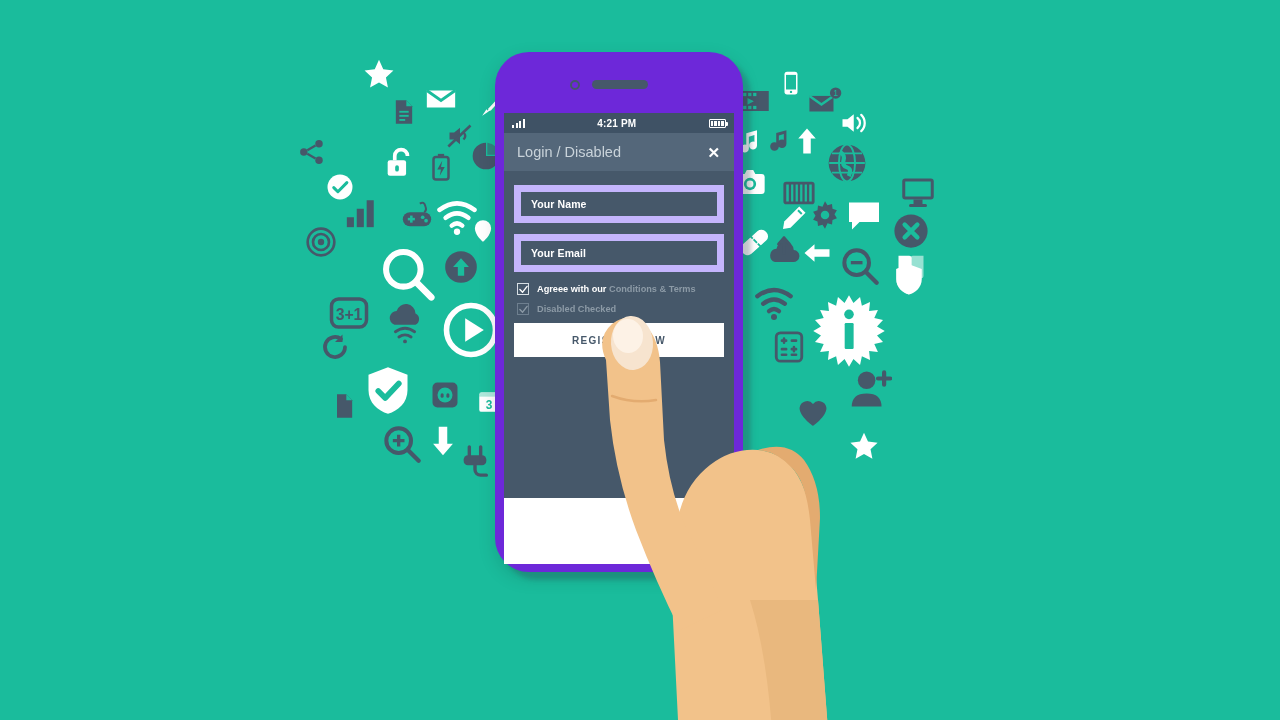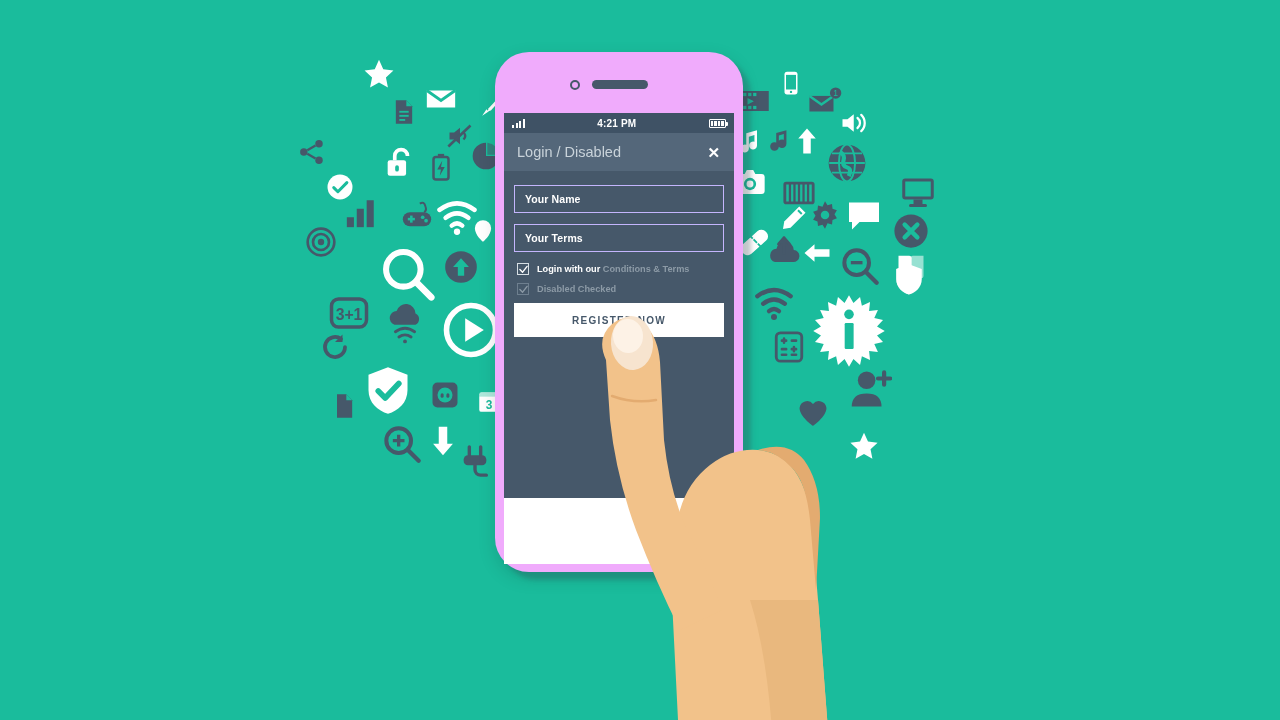--- a/index.html
+++ b/index.html
@@ -14,21 +14,21 @@
 
   
   .icon-field { position:absolute; inset:0; }
   .ic { position:absolute; line-height:0; }
   .ic svg { display:block; }
 
   
   #phone {
     position:absolute; left:495px; top:52px;
     width:248px; height:520px;
-    background:#f0abfc;
+    background:#6d28d9;
     border-radius:34px;
     box-shadow:0 6px 18px rgba(0,0,0,0.13);
   }
   #phone-shadow {
     position:absolute; left:503px; top:60px;
     width:248px; height:520px;
     background:rgba(52,73,85,0.25);
     border-radius:34px;
     filter:blur(2px);
   }
@@ -74,21 +74,21 @@
     display:flex; align-items:center; justify-content:space-between;
     padding:0 13px;
   }
   #dialog-title { color:#c9d3da; font-size:14.5px; font-weight:400; }
   #close-btn { color:#ffffff; font-size:15px; font-weight:bold; cursor:pointer;
                line-height:1; padding:2px 1px; }
 
   
   #form-area { padding:14px 10px 0 10px; }
   .tf {
-    height:28px; border:1px solid #c4b5fd; background:transparent;
+    height:28px; border:7px solid #c4b5fd; background:transparent;
     display:flex; align-items:center; padding:12px 10px;
     margin-bottom:11px;
   }
   .tf span { color:#ffffff; font-size:10.5px; font-weight:bold; letter-spacing:0.1px; }
 
   .cb-row { display:flex; align-items:center; margin-top:3px; margin-bottom:8px; padding-left:3px; }
   .cb {
     width:12px; height:12px; border:1px solid #d7dfe4; margin-right:8px;
     display:flex; align-items:center; justify-content:center;
     flex:0 0 auto;
@@ -535,31 +535,31 @@
         <div id="close-btn">✕</div>
       </div>
 
       <div id="form-area">
 
         <div class="tf">
           <span placeholder="Your Name">Your Name</span>
         </div>
 
         <div class="tf">
-          <span placeholder="Your Email">Your Terms</span>
+          <span placeholder="Your Email">Your Email</span>
         </div>
 
         <div class="cb-row">
           <div class="cb">
             <svg viewBox="0 0 10 10">
               <path d="M1 5 L4 8 L9 1.5" stroke="#ffffff" stroke-width="1.5" fill="none" stroke-linecap="round" stroke-linejoin="round"></path>
             </svg>
           </div>
           <div class="cb-text">
-            <b>Login with our</b>
+            <b>Agreee with our</b>
             <em>Conditions &amp; Terms</em>
           </div>
         </div>
 
         <div class="cb-row">
           <div class="cb muted">
             <svg viewBox="0 0 10 10">
               <path d="M1 5 L4 8 L9 1.5" stroke="#8c9aa6" stroke-width="1.5" fill="none" stroke-linecap="round" stroke-linejoin="round"></path>
             </svg>
           </div>

